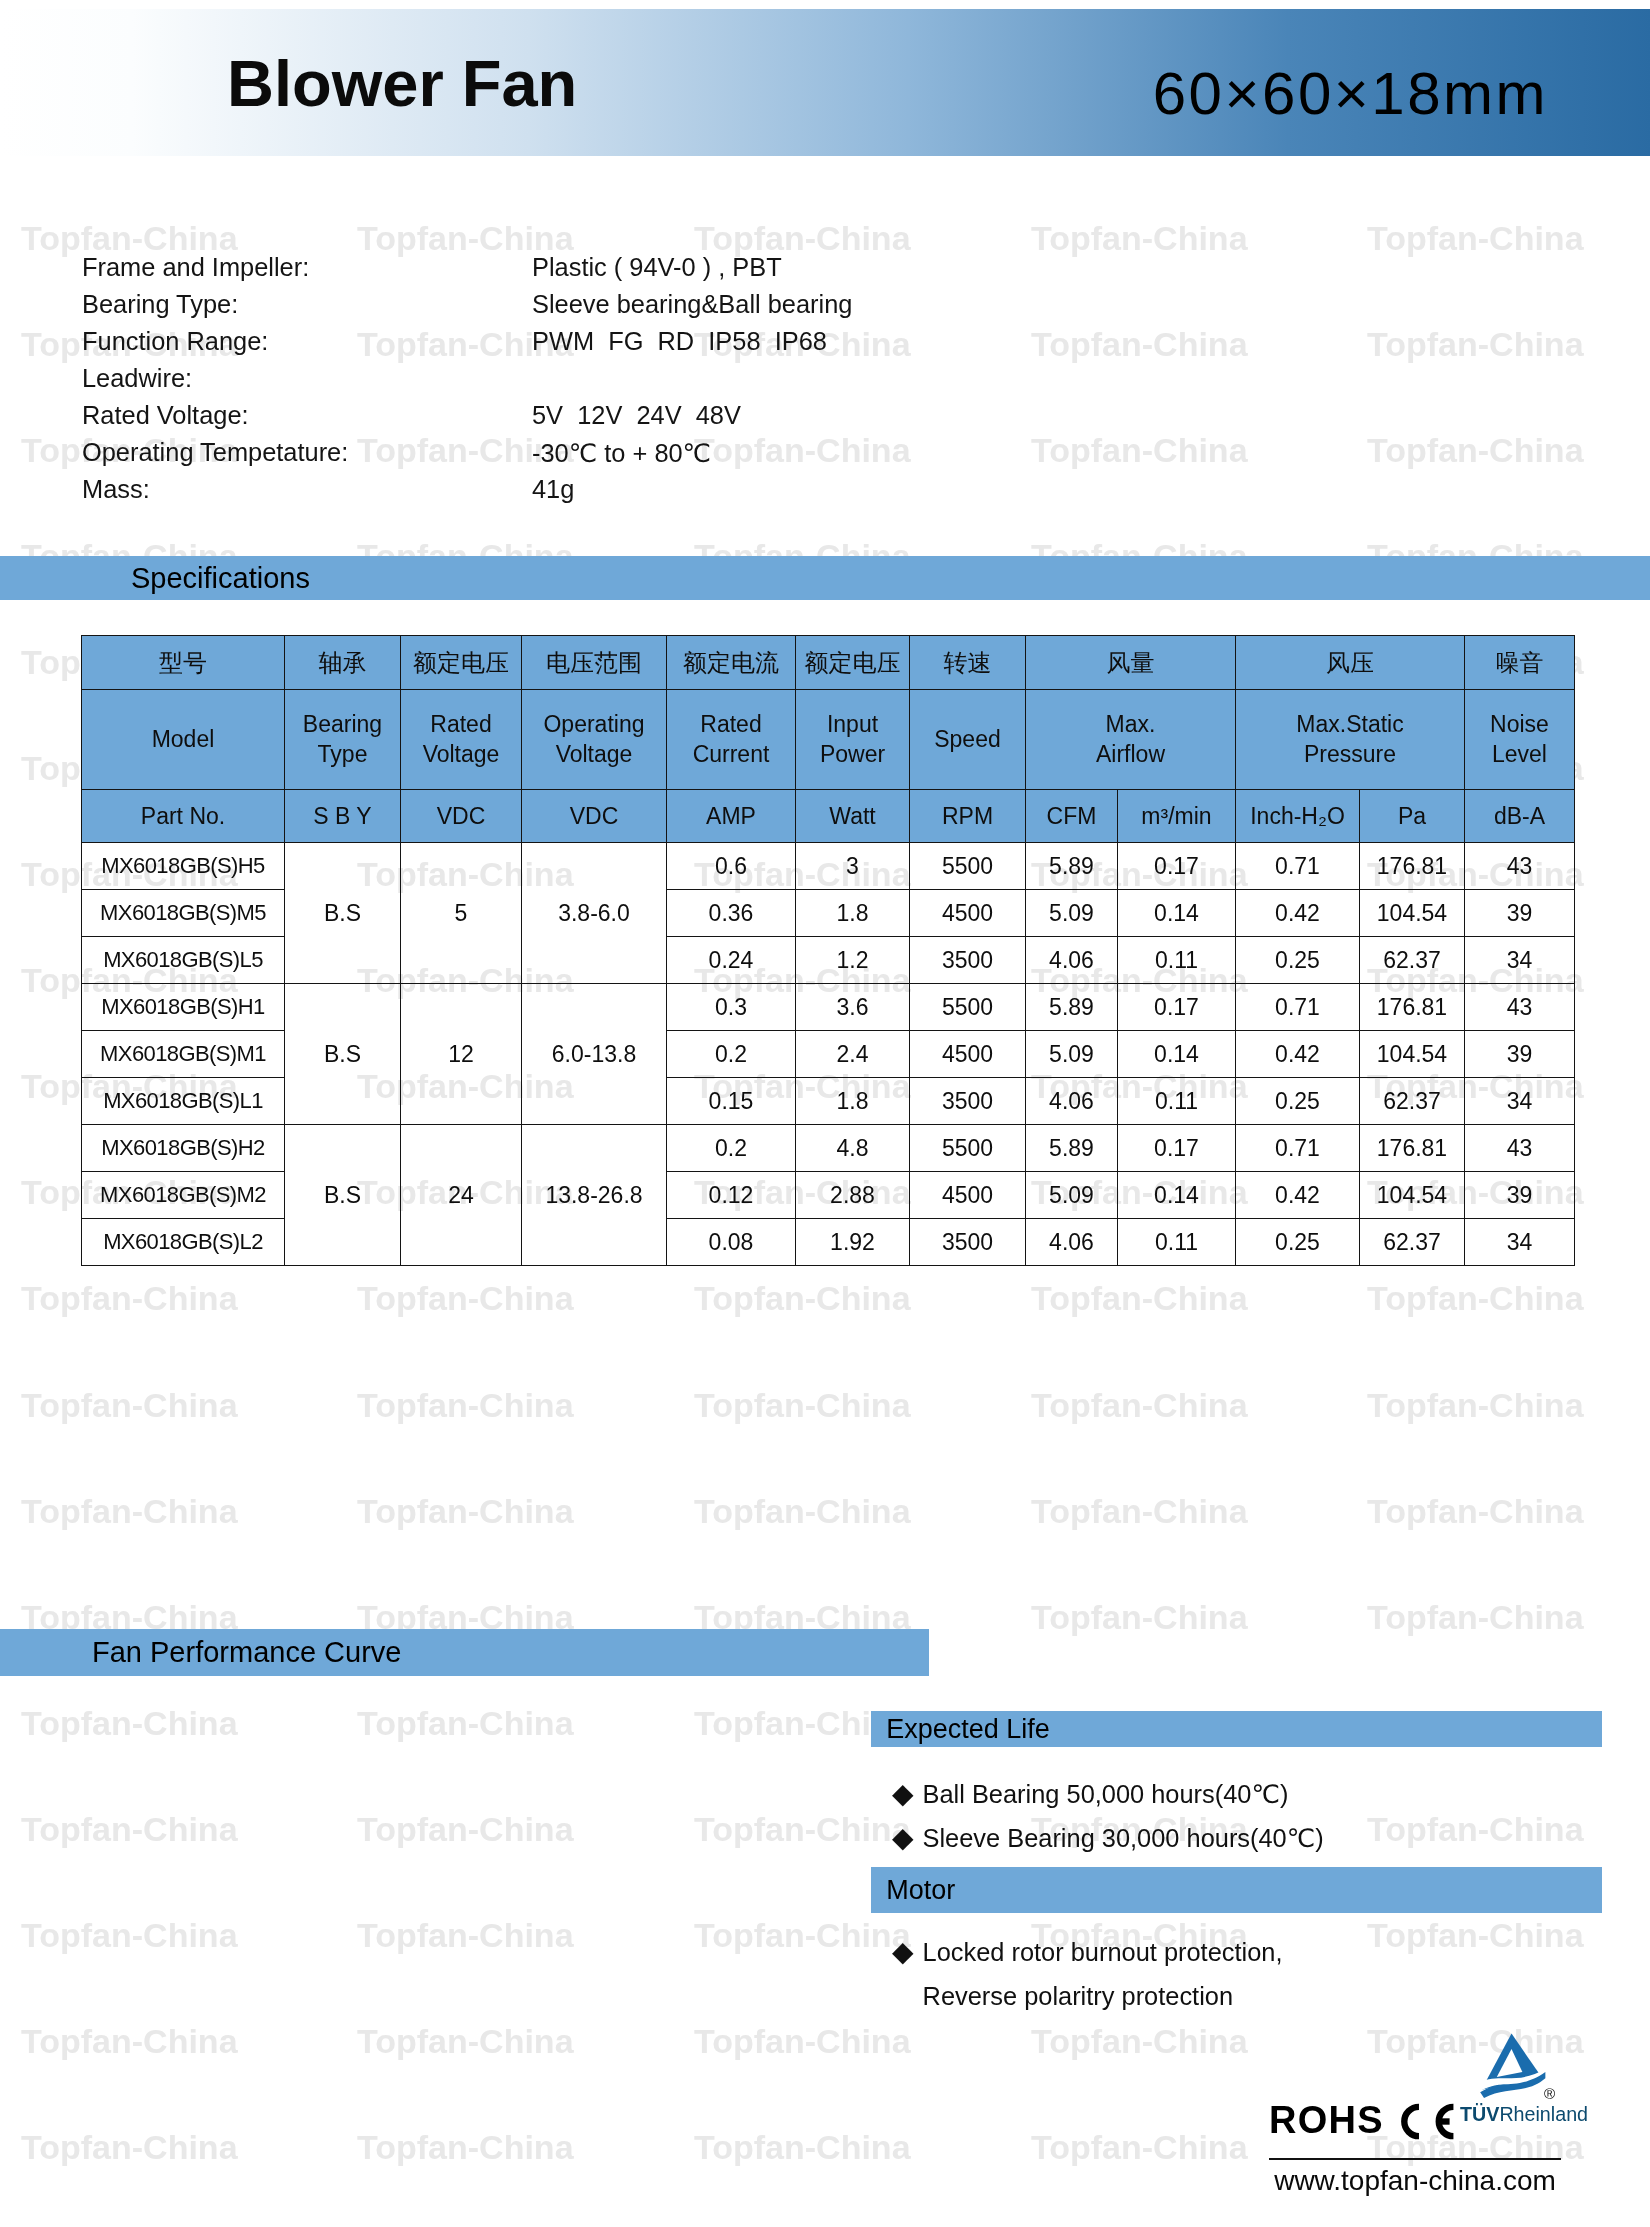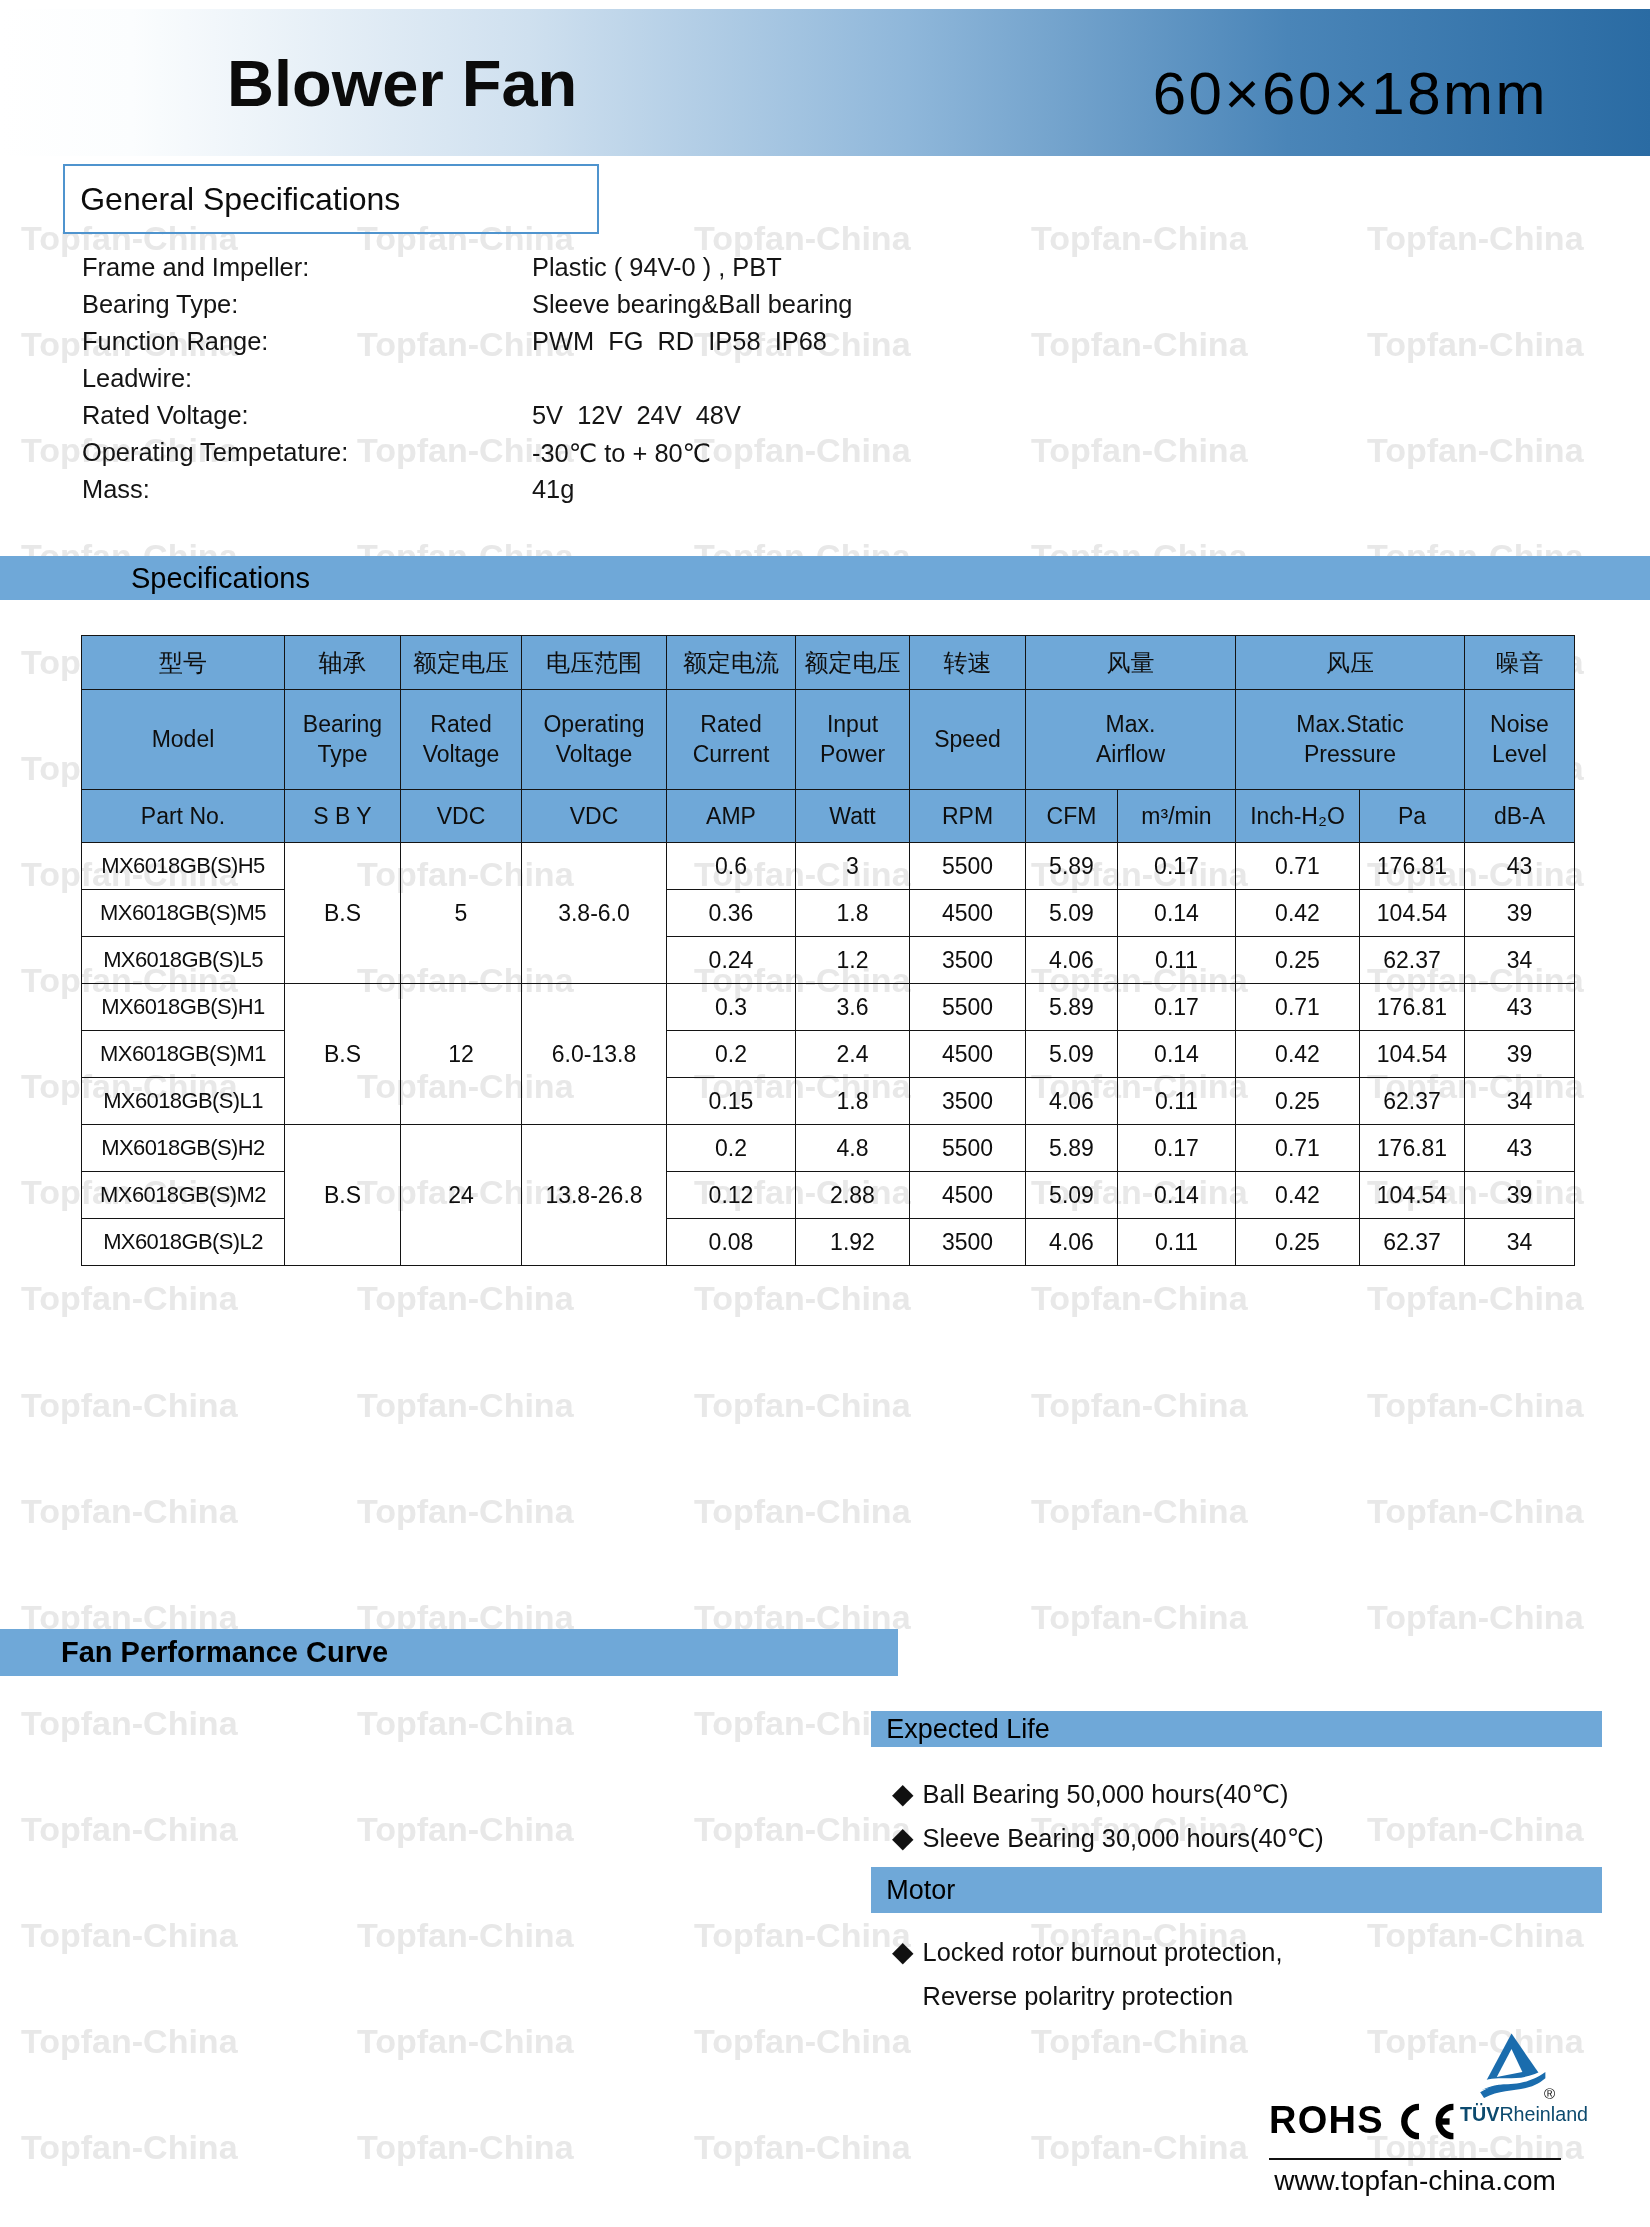--- a/index.html
+++ b/index.html
@@ -27,21 +27,21 @@
   .genbox h2{margin:0;font-size:32px;font-weight:500;color:#0d0d0d;line-height:66px;padding-left:15.2px;}
   .genlist{position:absolute;left:82px;top:249px;width:1270px;}
   .gen-row{display:flex;height:37px;align-items:center;font-size:25.4px;color:#141414;}
   .gen-label{width:450px;flex:none;}
   .gen-value{white-space:pre;}
 
   
   .bar{position:absolute;background:#6fa8d8;display:flex;align-items:center;color:#000;}
   .bar span{white-space:nowrap;}
   .bar-spec{left:0;top:556px;width:1651px;height:44px;padding-left:131px;font-size:29px;font-weight:500;}
-  .bar-fan{left:0;top:1629px;width:837px;height:47px;padding-left:61px;font-size:29px;font-weight:700;text-align:center;}
+  .bar-fan{left:0;top:1629px;width:837px;height:47px;padding-left:92px;font-size:29px;font-weight:400;text-align:center;}
   .bar-life{left:871px;top:1711px;width:716px;height:36px;padding-left:15.2px;font-size:27px;font-weight:500;}
   .bar-motor{left:871px;top:1867px;width:716px;height:46px;padding-left:15.2px;font-size:27px;font-weight:500;}
 
   
   .spec-table{position:absolute;left:81px;top:635px;width:1493px;border-collapse:collapse;
               table-layout:fixed;text-align:center;}
   .spec-table th,.spec-table td{border:1.3px solid #141414;padding:0;font-weight:400;color:#0e0e0e;vertical-align:middle;}
   .spec-table thead th{background:#6fa8d8;}
   .spec-table .cn{height:53px;font-size:24px;font-family:"Liberation Sans","DejaVu Sans",sans-serif;margin-top:48px;}
   .spec-table .en{height:99px;font-size:23px;line-height:1.3;white-space:pre-line;}
@@ -180,23 +180,20 @@
       <span class="wm" style="left: 1367px; top: 2128px;">Topfan-China</span>
     </div>
 
   <div class="content">
 
     <header class="hdr">
       <h1 class="hdr-title">Blower Fan</h1>
       <div class="hdr-size">60×60×18mm</div>
     </header>
 
-    <section class="genbox">
-      <h2>General Specifications</h2>
-    </section>
     <div class="genlist" id="genlist">
         <div class="gen-row">
           <span class="gen-label">Frame and Impeller:</span>
           <span class="gen-value">Plastic ( 94V-0 ) , PBT</span>
         </div>
         <div class="gen-row">
           <span class="gen-label">Bearing Type:</span>
           <span class="gen-value">Sleeve bearing&amp;Ball bearing</span>
         </div>
         <div class="gen-row">

